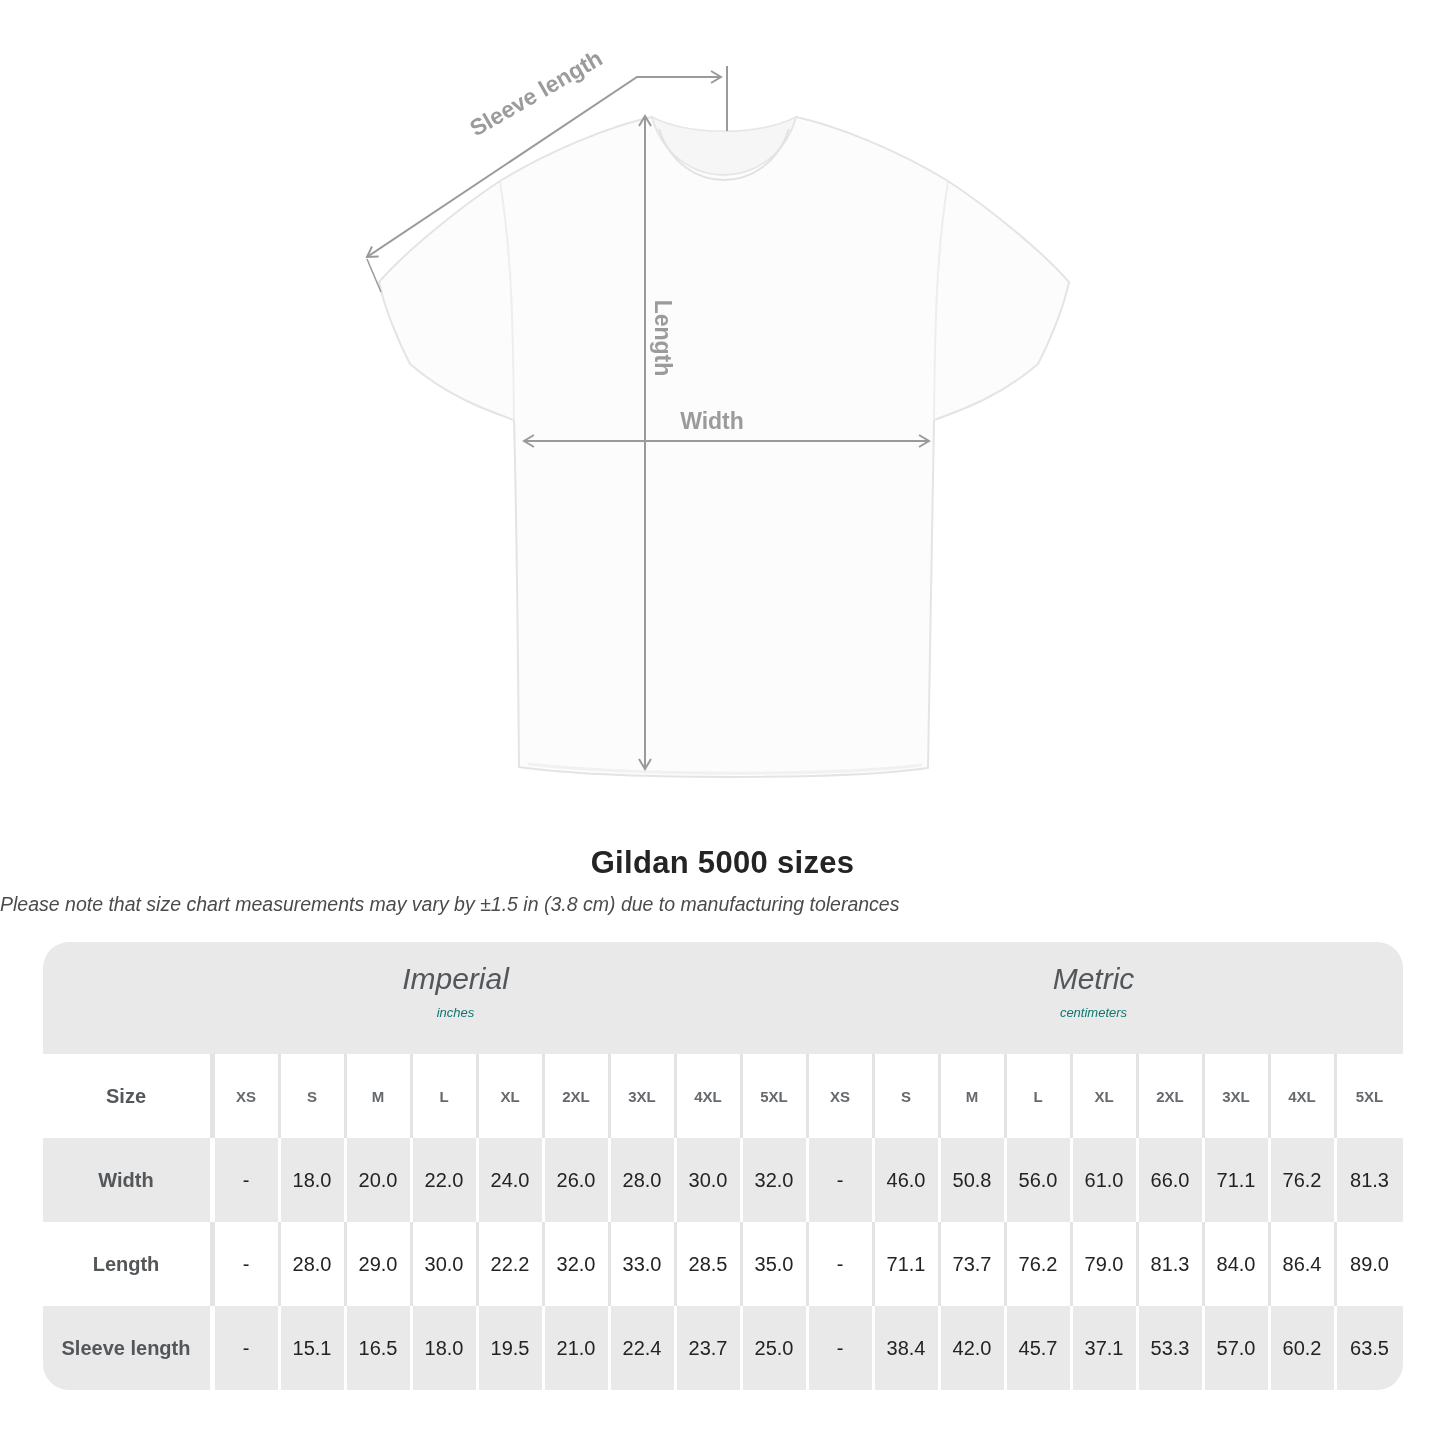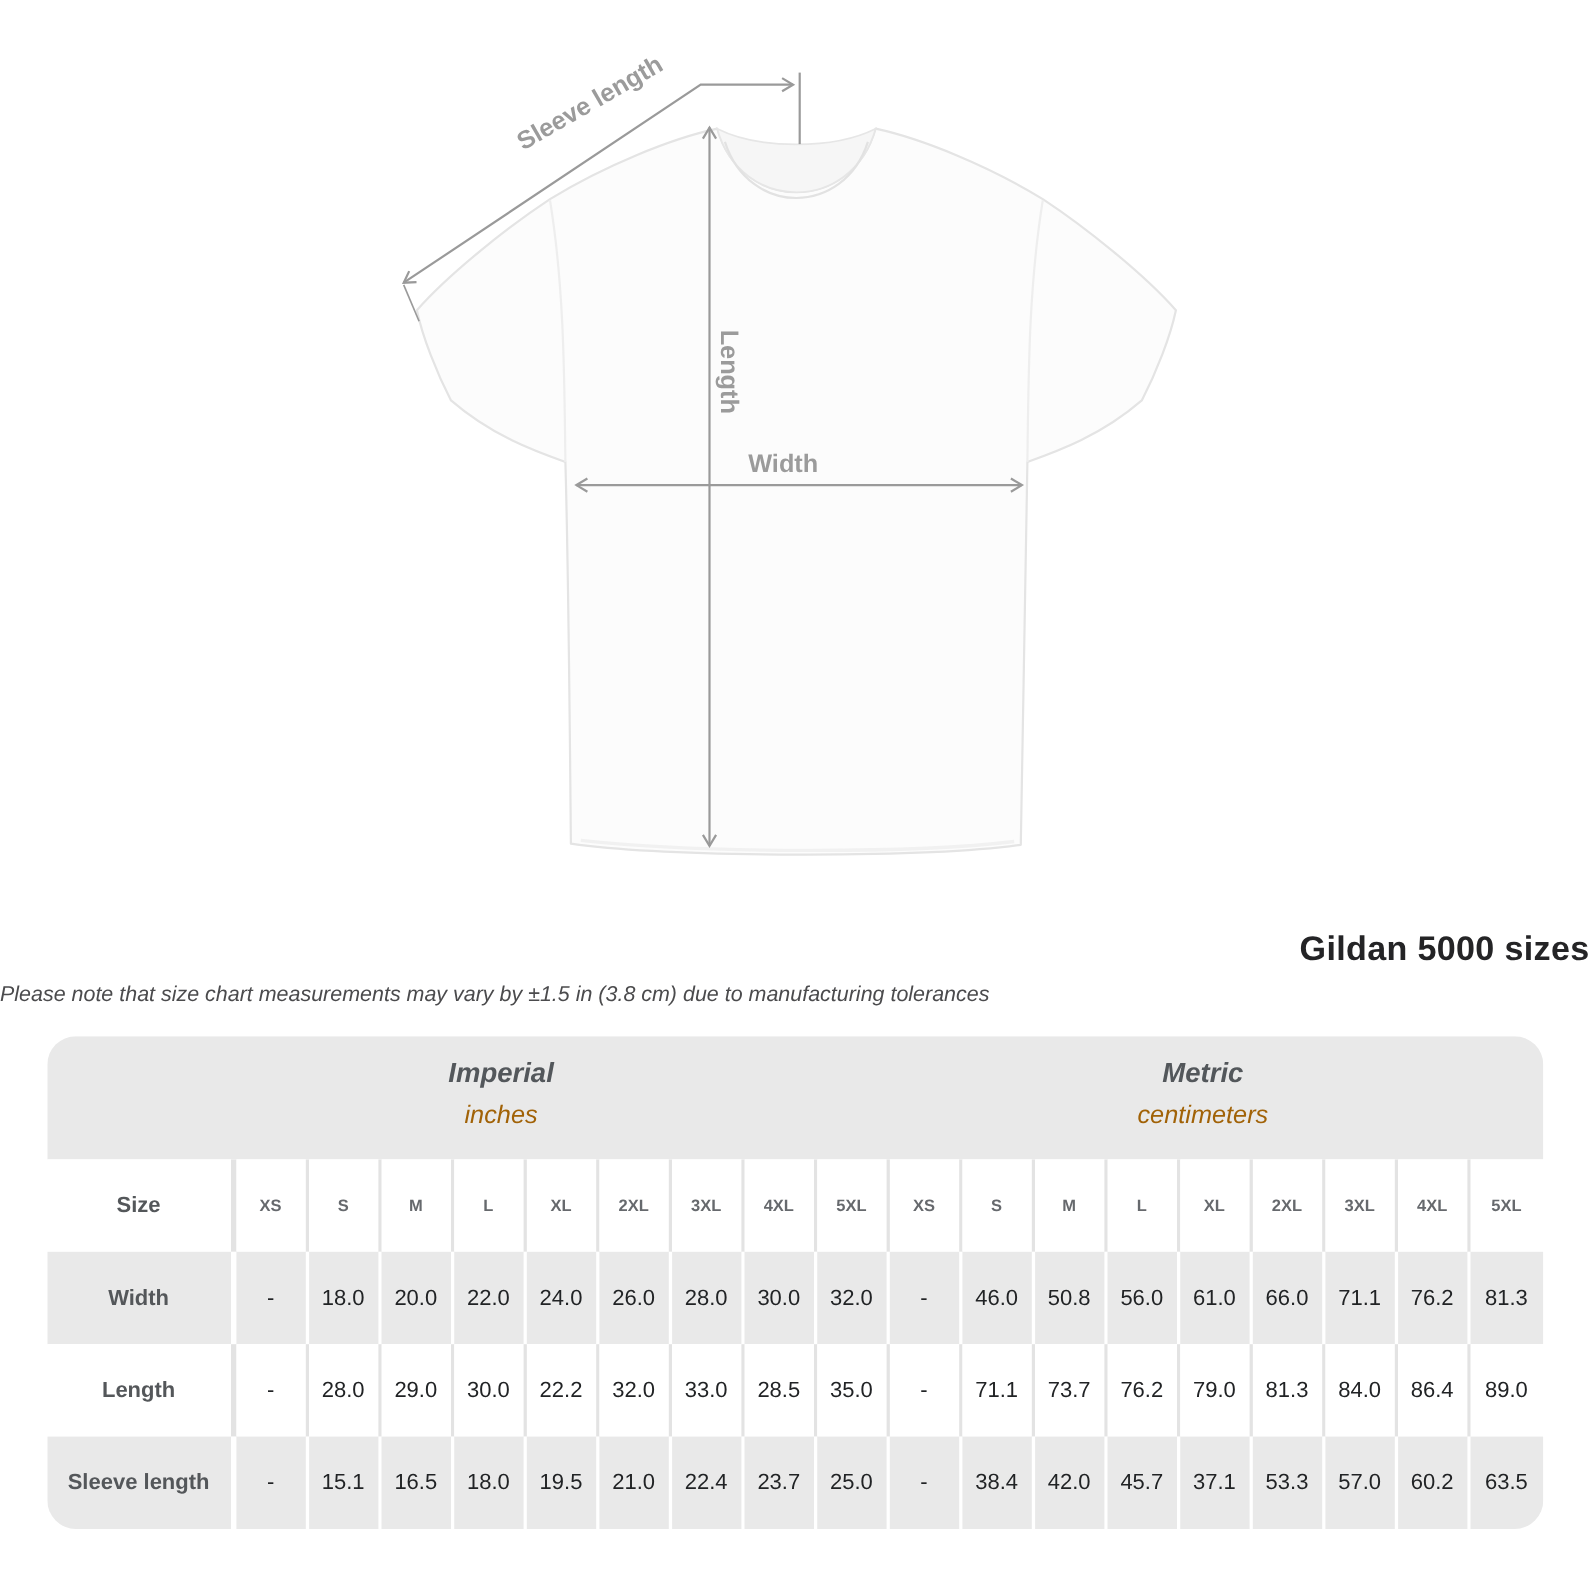--- a/index.html
+++ b/index.html
@@ -4,38 +4,38 @@
 <style>
   html,body{margin:0;padding:0;background:#ffffff;}
   .page{
     width:1445px;height:1445px;background:#ffffff;position:relative;overflow:hidden;
     font-family:"Liberation Sans", sans-serif;
   }
   .diagram{width:1445px;height:835px;position:relative;}
   .diagram svg{display:block;}
 
   .page-title{
-    margin:10px 0 0 0;text-align:right;
+    margin:10px 0 0 0;text-align:center;
     font-size:31px;font-weight:bold;color:#242426;letter-spacing:.3px;
   }
   .tolerance-note{
     margin:12px 0 0 0;text-align:left;font-style:italic;
     font-size:19.5px;color:#4b4b4d;
   }
 
   .size-table{
     width:1360px;margin:26px auto 0 auto;
     border-radius:26px;overflow:hidden;background:#ffffff;
   }
   .band{display:flex;height:112px;background:#e9e9e9;}
   .band-sec{box-sizing:border-box;text-align:center;padding-top:20px;}
   .band-sec.imperial{flex:0 0 766px;padding-left:60px;}
   .band-sec.metric{flex:1 1 auto;padding-right:24px;}
-  .band-title{font-size:25px;font-weight:bold;font-style:italic;color:#53575b;}
-  .band-sub{margin-top:9px;font-size:23px;font-style:italic;color:#a16207;}
+  .band-title{font-size:30px;font-weight:normal;font-style:italic;color:#53575b;}
+  .band-sub{margin-top:9px;font-size:13px;font-style:italic;color:#0f766e;}
 
   .grid{display:grid;grid-template-columns:172px repeat(18,1fr);grid-auto-rows:84px;}
   .c{
     display:flex;align-items:center;justify-content:center;
     font-size:20px;color:#212325;border-right:3px solid transparent;
     white-space:nowrap;
   }
   .c.hdr{background:#ffffff;border-right-color:#e3e3e3;font-weight:bold;font-size:15px;color:#66696d;}
   .c.w{background:#ffffff;border-right-color:#e3e3e3;}
   .c.g{background:#e9e9e9;border-right-color:#ffffff;}

